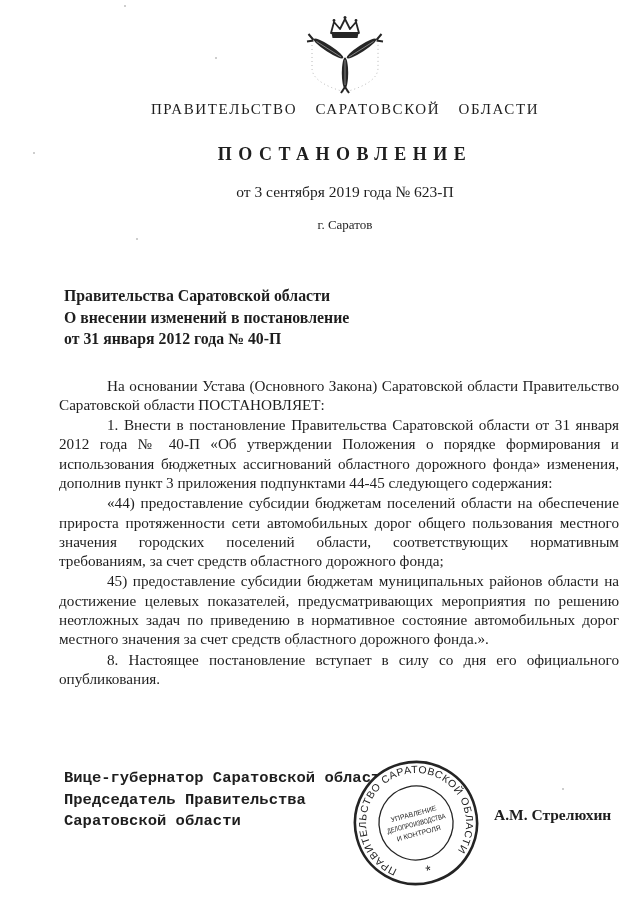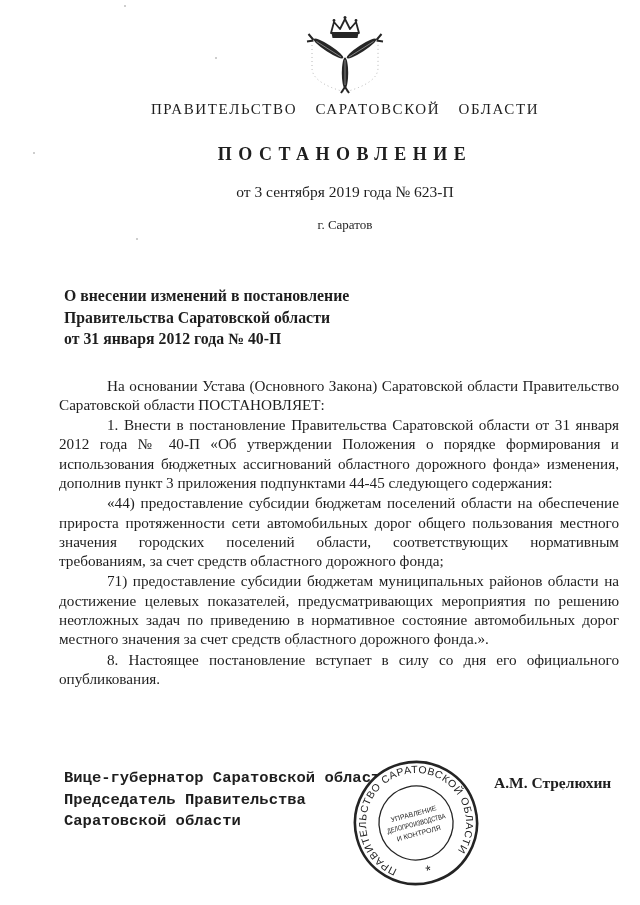--- a/index.html
+++ b/index.html
@@ -37,21 +37,21 @@
     margin:1px;font-size:15.2px;line-height:19.3px;
     text-align:justify;text-indent:48px;
   }
 
   
   .sig-position{
     position:absolute;left:64px;top:768px;
     font-weight:bold;font-size:15.5px;line-height:21.5px;font-family:Liberation Mono, monospace;
   }
   .sig-name{
-    position:absolute;left:494px;top:774px;
+    position:absolute;left:494px;top:806px;
     font-weight:bold;font-size:15.5px;white-space:nowrap;
   }
 
   
   .stamp{position:absolute;left:350px;top:757px;width:132px;height:132px;}
   .stamp text{font-family:"Liberation Sans", sans-serif;fill:#242424;}
 
   
   .speck{position:absolute;width:2px;height:2px;border-radius:50%;background:#9b9b9b;opacity:.65;}
 </style>
@@ -90,30 +90,30 @@
   </svg>
 
   <div class="header">
     <div class="org-name">ПРАВИТЕЛЬСТВО САРАТОВСКОЙ ОБЛАСТИ</div>
     <div class="doc-type">ПОСТАНОВЛЕНИЕ</div>
     <div class="date-line">от 3 сентября 2019 года № 623-П</div>
     <div class="city">г. Саратов</div>
   </div>
 
   <div class="subject">
+    <div>Правительства Саратовской области</div>
     <div>О внесении изменений в постановление</div>
-    <div>Правительства Саратовской области</div>
     <div>от 31 января 2012 года № 40-П</div>
   </div>
 
   <div class="body-text">
     <p>На основании Устава (Основного Закона) Саратовской области Правительство Саратовской области ПОСТАНОВЛЯЕТ:</p>
     <p>1. Внести в постановление Правительства Саратовской области от 31 января 2012 года № 40-П «Об утверждении Положения о порядке формирования и использования бюджетных ассигнований областного дорожного фонда» изменения, дополнив пункт 3 приложения подпунктами 44-45 следующего содержания:</p>
     <p>«44) предоставление субсидии бюджетам поселений области на обеспечение прироста протяженности сети автомобильных дорог общего пользования местного значения городских поселений области, соответствующих нормативным требованиям, за счет средств областного дорожного фонда;</p>
-    <p>71) предоставление субсидии бюджетам муниципальных районов области на достижение целевых показателей, предусматривающих мероприятия по решению неотложных задач по приведению в нормативное состояние автомобильных дорог местного значения за счет средств областного дорожного фонда.».</p>
+    <p>45) предоставление субсидии бюджетам муниципальных районов области на достижение целевых показателей, предусматривающих мероприятия по решению неотложных задач по приведению в нормативное состояние автомобильных дорог местного значения за счет средств областного дорожного фонда.».</p>
     <p>8. Настоящее постановление вступает в силу со дня его официального опубликования.</p>
   </div>
 
   <div class="sig-position">
     <div>Вице-губернатор Саратовской области –</div>
     <div>Председатель Правительства</div>
     <div>Саратовской области</div>
   </div>
   <div class="sig-name">А.М. Стрелюхин</div>
 

